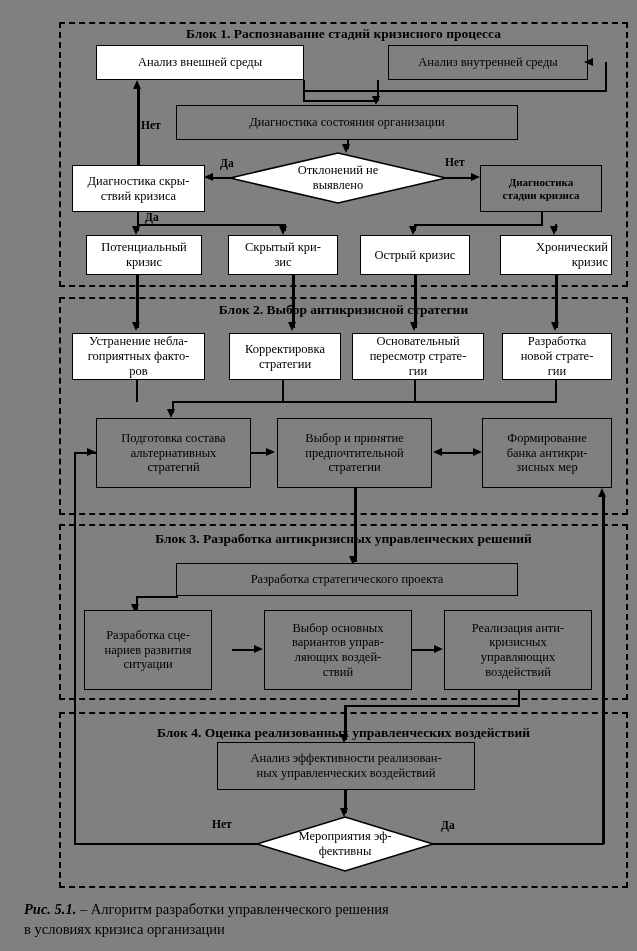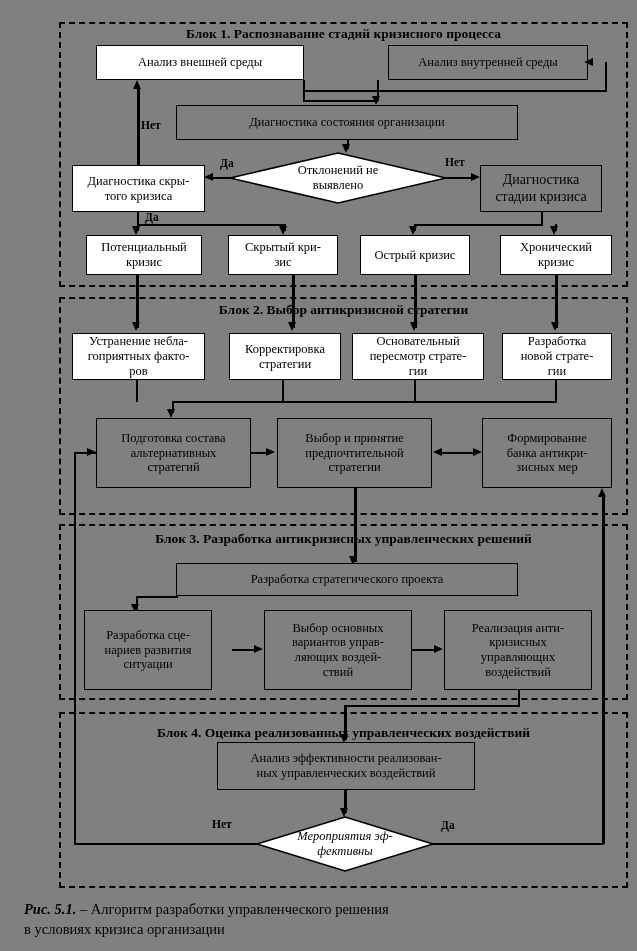--- a/index.html
+++ b/index.html
@@ -142,25 +142,25 @@
   <div class="node" style="left:364px; top:45px; width:200px; height:35px;">
     <span>Анализ внутренней среды</span>
   </div>
 
   <div class="node" style="left:152px; top:105px; width:342px; height:35px;">
     <span>Диагностика состояния организации</span>
   </div>
 
   <div class="node white" style="left:48px; top:165px; width:133px; height:47px;">
     <span style="white-space:pre-line">Диагностика скры-
-того кризиса</span>
+ствий кризиса</span>
   </div>
 
   <div class="node" style="left:456px; top:165px; width:122px; height:47px;">
-    <span style="white-space:pre-line; font-size:14px;">Диагностика
+    <span style="white-space:pre-line; font-size:11px;font-weight:bold;">Диагностика
 стадии кризиса</span>
   </div>
 
   <div class="diamond-wrap" style="left:205px; top:152px; width:218px; height:52px;">
     <svg width="218" height="52" viewBox="0 0 218 52">
       <polygon points="109,1 217,26 109,51 1,26" fill="#ffffff" stroke="#000" stroke-width="1.6"></polygon>
     </svg>
     <div class="diamond-label">
       <span style="white-space:pre-line">Отклонений не
 выявлено</span>
@@ -171,21 +171,21 @@
     <span style="white-space:pre-line">Потенциальный
 кризис</span>
   </div>
   <div class="node white" style="left:204px; top:235px; width:110px; height:40px;">
     <span style="white-space:pre-line">Скрытый кри-
 зис</span>
   </div>
   <div class="node white" style="left:336px; top:235px; width:110px; height:40px;">
     <span style="white-space:pre-line">Острый кризис</span>
   </div>
-  <div class="node white" style="left:476px; top:235px; width:112px; height:40px;">
+  <div class="node white" style="left:476px; top:235px; width:112px; height:40px;text-align:right;">
     <span style="white-space:pre-line">Хронический
 кризис</span>
   </div>
 
   <div class="ln v" style="left:279px; top:80px; height:22px;"></div>
   <div class="ln h" style="left:279px; top:100px; width:75px;"></div>
   <div class="ln v" style="left:353px; top:80px; height:21px;"></div>
   <div class="arrow down" style="left:348px; top:96px;"></div>
 
   <div class="ln v" style="left:581px; top:62px; height:30px;"></div>
@@ -335,21 +335,21 @@
   <div class="arrow down" style="left:316px; top:734px;"></div>
 
   <div class="node" style="left:193px; top:742px; width:258px; height:48px;">
     <span style="white-space:pre-line">Анализ эффективности реализован-
 ных управленческих воздействий</span>
   </div>
 
   <div class="ln thick v" style="left:320px; top:790px; height:23px;"></div>
   <div class="arrow down" style="left:316px; top:808px;"></div>
 
-  <div class="diamond-wrap" style="left:232px; top:816px; width:178px; height:56px;font-style:italic;">
+  <div class="diamond-wrap" style="left:232px; top:816px; width:178px; height:56px;">
     <svg width="178" height="56" viewBox="0 0 178 56">
       <polygon points="89,1 177,28 89,55 1,28" fill="#ffffff" stroke="#000" stroke-width="1.6"></polygon>
     </svg>
     <div class="diamond-label">
       <span style="white-space:pre-line">Мероприятия эф-
 фективны</span>
     </div>
   </div>
 
   <div class="ln h" style="left:50px; top:843px; width:184px;"></div>

